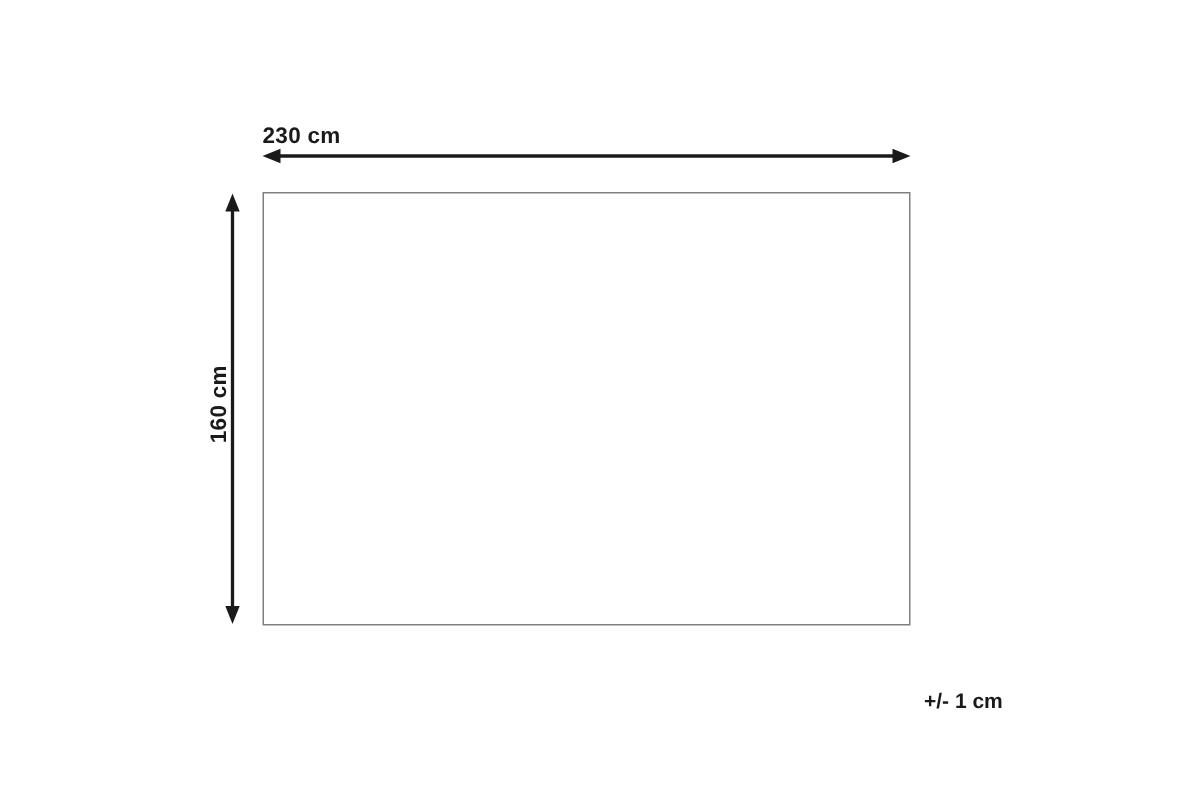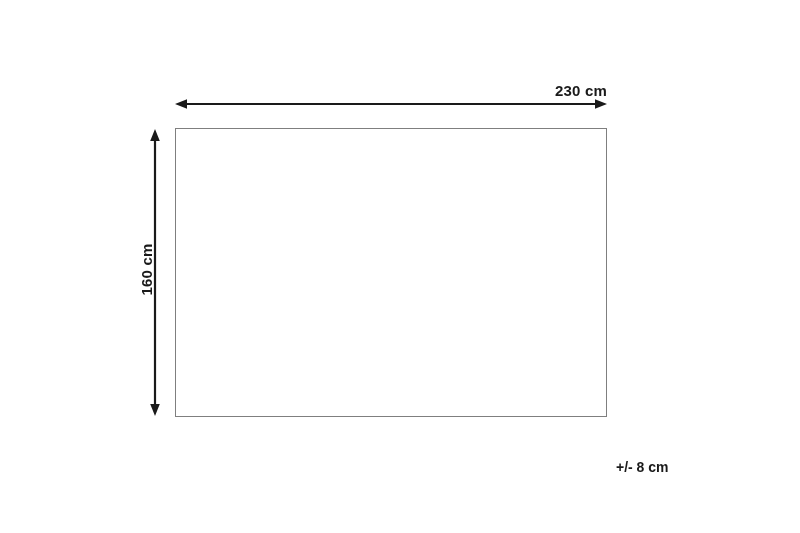--- a/index.html
+++ b/index.html
@@ -38,21 +38,21 @@
     position: absolute;
     font-weight: bold;
     font-size: 15px;
     letter-spacing: 0.2px;
     white-space: nowrap;
   }
   .width-label {
     left: 175px;
     top: 82px;
     width: 432px;
-    text-align: right;
+    text-align: left;
   }
   .height-label {
     left: 122px;
     top: 263px;
     width: 48px;
     text-align: center;
     transform: rotate(-90deg);
     transform-origin: center center;
   }
   .tolerance-label {
@@ -83,15 +83,15 @@
       <line x1="155" y1="138" x2="155" y2="407" stroke-width="2.2" stroke="#1a1a1a"></line>
       <polygon points="155,129 150.2,141 159.8,141" fill="#1a1a1a"></polygon>
       <polygon points="155,416 150.2,404 159.8,404" fill="#1a1a1a"></polygon>
     </g>
   </svg>
 
   <div class="dim-label width-label">230 cm</div>
 
   <div class="dim-label height-label">160 cm</div>
 
-  <div class="tolerance-label">+/- 8 cm</div>
+  <div class="tolerance-label">+/- 1 cm</div>
 
 </div>
 
 </body></html>

